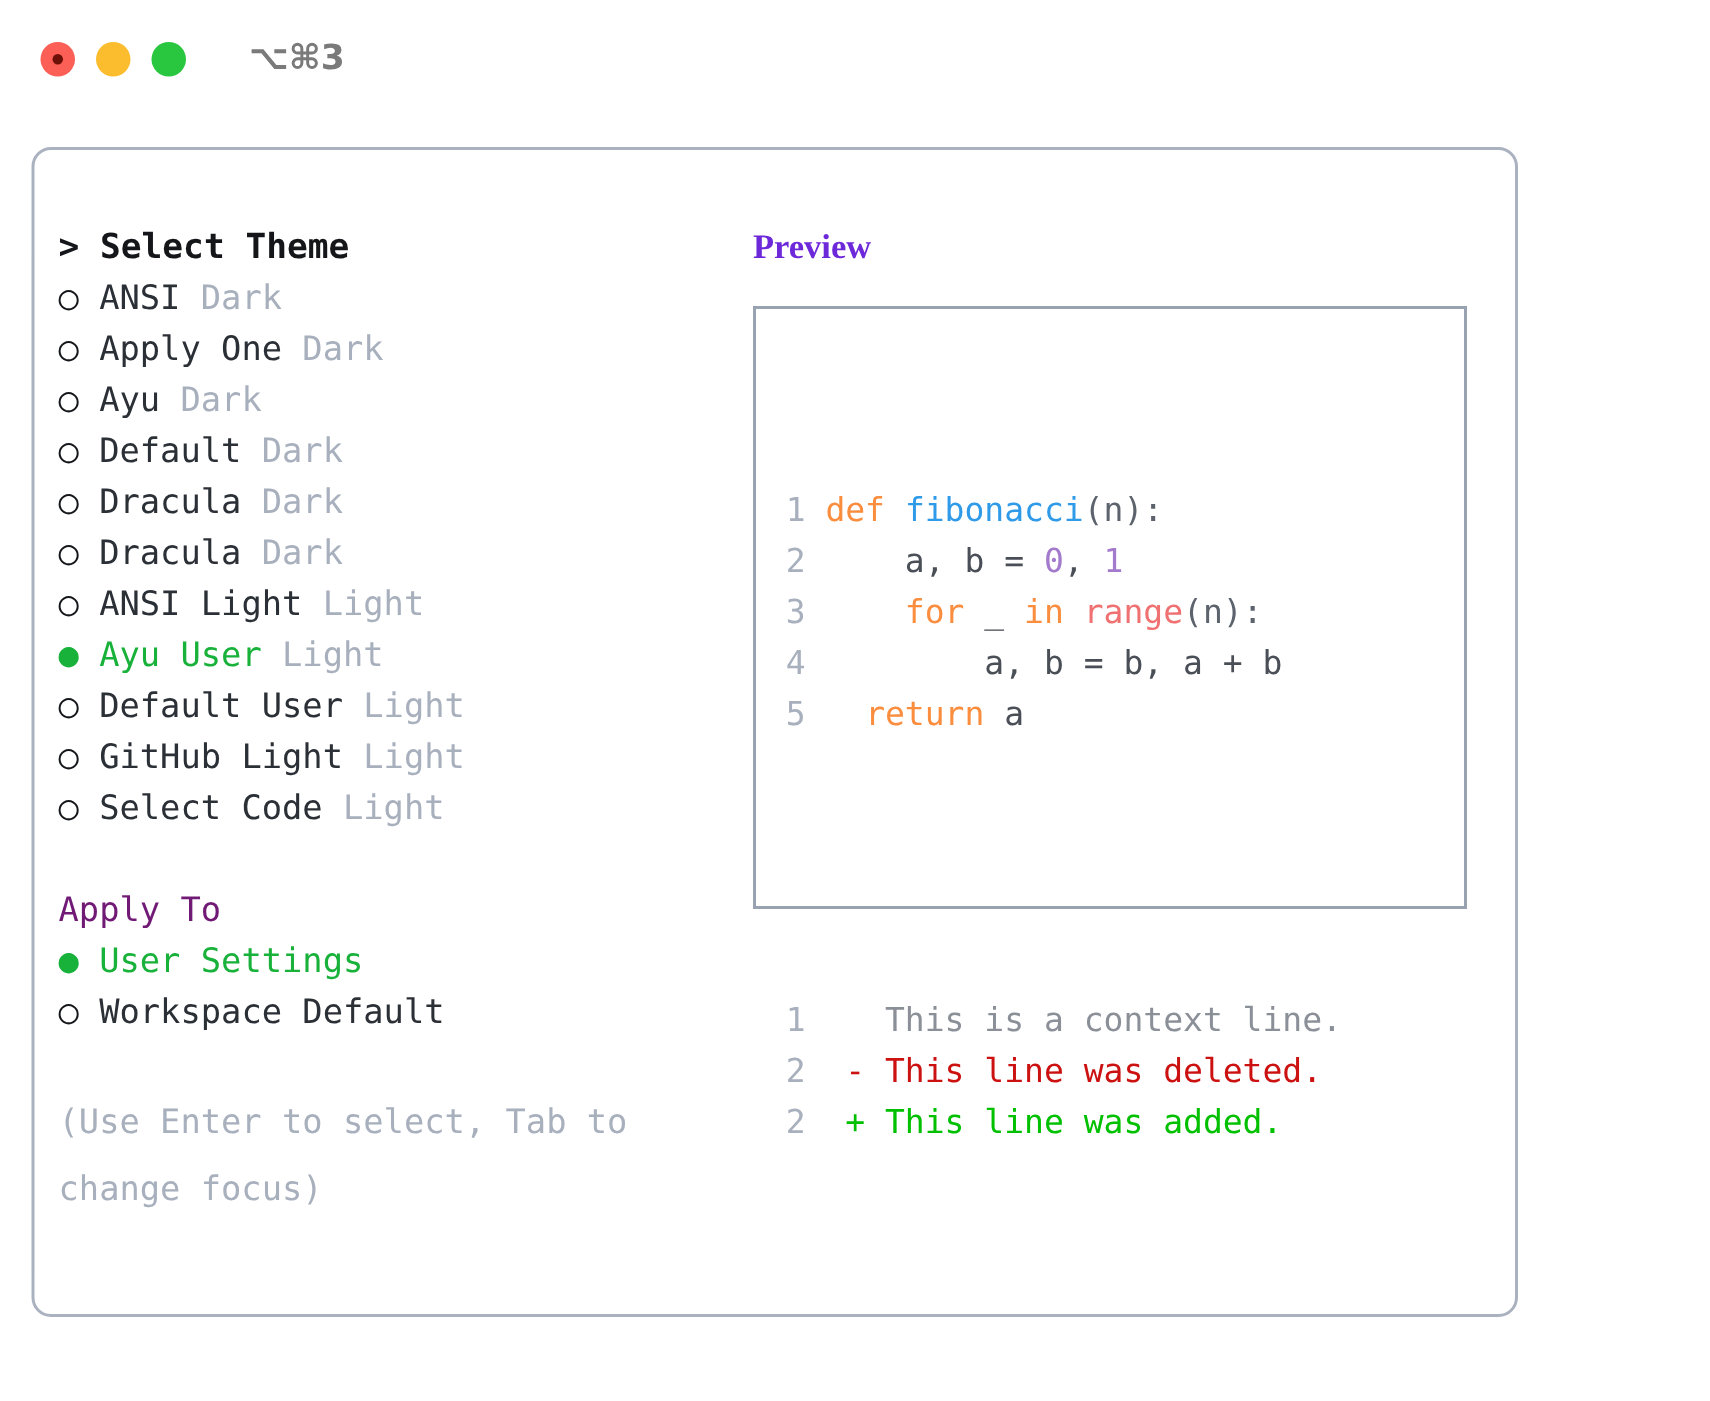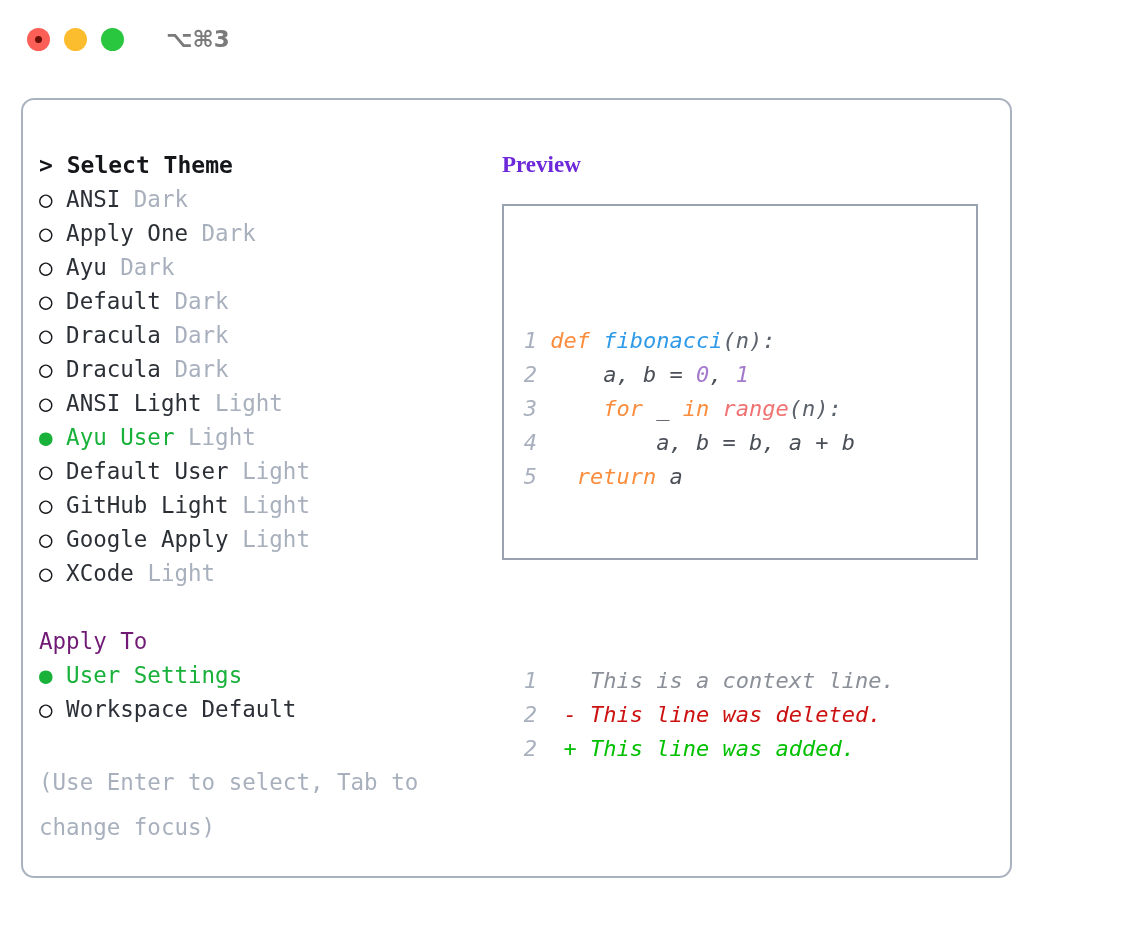--- a/index.html
+++ b/index.html
@@ -149,26 +149,25 @@
     font-size: 23px;
     font-weight: 700;
     color: #6d28d9;
     line-height: 34px;
     white-space: pre;
   }
 
   .preview-box {
     margin-top: 22px;
     width: 476px;
-    height: 356px;
+    height: 402px;
     border: 2px solid #99a2b1;
     box-sizing: border-box;
     background: #ffffff;
     position: relative;
-    font-style: italic;
   }
 
   .code {
     position: absolute;
     left: 15px;
     top: 50px;
     font-family: "DejaVu Sans Mono", monospace;
     font-size: 22px;
     line-height: 34px;
     white-space: pre;
@@ -219,22 +218,21 @@
             <span class="opt"><span class="marker">○</span><span> </span><span class="label">ANSI</span><span> </span><span class="kind">Dark</span></span>
             <span class="opt"><span class="marker">○</span><span> </span><span class="label">Apply One</span><span> </span><span class="kind">Dark</span></span>
             <span class="opt"><span class="marker">○</span><span> </span><span class="label">Ayu</span><span> </span><span class="kind">Dark</span></span>
             <span class="opt"><span class="marker">○</span><span> </span><span class="label">Default</span><span> </span><span class="kind">Dark</span></span>
             <span class="opt"><span class="marker">○</span><span> </span><span class="label">Dracula</span><span> </span><span class="kind">Dark</span></span>
             <span class="opt"><span class="marker">○</span><span> </span><span class="label">Dracula</span><span> </span><span class="kind">Dark</span></span>
             <span class="opt"><span class="marker">○</span><span> </span><span class="label">ANSI Light</span><span> </span><span class="kind">Light</span></span>
             <span class="opt selected"><span class="marker">●</span><span> </span><span class="label">Ayu User</span><span> </span><span class="kind">Light</span></span>
             <span class="opt"><span class="marker">○</span><span> </span><span class="label">Default User</span><span> </span><span class="kind">Light</span></span>
             <span class="opt"><span class="marker">○</span><span> </span><span class="label">GitHub Light</span><span> </span><span class="kind">Light</span></span>
-            <span class="opt"><span class="marker">○</span><span> </span><span class="label">Google Apply</span><span> </span><span class="kind">Light</span></span>
-            <span class="opt"><span class="marker">○</span><span> </span><span class="label">XCode</span><span> </span><span class="kind">Light</span></span>
+            <span class="opt"><span class="marker">○</span><span> </span><span class="label">Select Code</span><span> </span><span class="kind">Light</span></span>
           </div>
 
         <div class="section-gap"></div>
 
         <div class="apply-title">Apply To</div>
 
         <div id="apply-options">
             <span class="opt selected"><span class="marker">●</span><span> </span><span class="label">User Settings</span></span>
             <span class="opt"><span class="marker">○</span><span> </span><span class="label">Workspace Default</span></span>
           </div>

